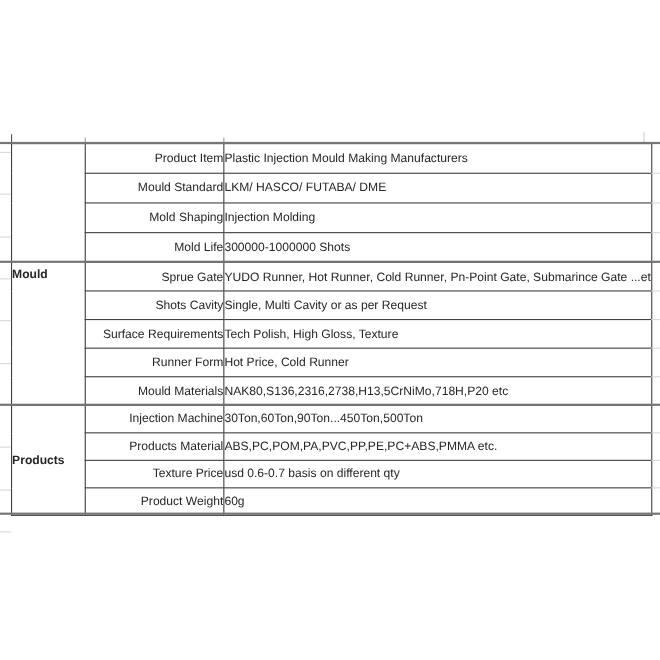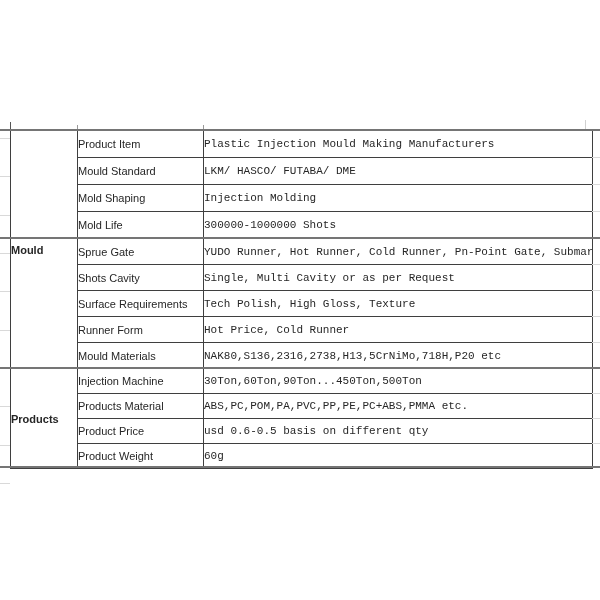--- a/index.html
+++ b/index.html
@@ -28,22 +28,22 @@
     padding: 0;
     overflow: hidden;
     white-space: nowrap;
   }
   td.g {
     font-weight: bold;
     padding-left: 4px;
     font-size: 11px;
     margin-left: 24px;
   }
-  td.l { padding-left: 7px; width: 126px; }
-  td.v { padding-left: 5px; font-family: Liberation Mono, monospace; }
+  td.l { padding-left: 7px; width: 126px; text-align: right; }
+  td.v { padding-left: 5px; }
   tr.s1 { height: 27px; }
   tr.s2 { height: 26px; margin-top: 45px; }
   tr.s3 { height: 25px; }
   
   .hline {
     position: absolute;
     left: 0;
     width: 600px;
     height: 2px;
     background: #757575;
@@ -117,22 +117,22 @@
       <tr class="s3">
         <td class="g" rowspan="4">Products</td>
         <td class="l">Injection Machine</td>
         <td class="v">30Ton,60Ton,90Ton...450Ton,500Ton</td>
       </tr>
       <tr class="s3">
         <td class="l">Products Material</td>
         <td class="v">ABS,PC,POM,PA,PVC,PP,PE,PC+ABS,PMMA etc.</td>
       </tr>
       <tr class="s3">
-        <td class="l">Product Price</td>
-        <td class="v">usd 0.6-0.5 basis on different qty</td>
+        <td class="l">Texture Price</td>
+        <td class="v">usd 0.6-0.7 basis on different qty</td>
       </tr>
       <tr class="s3">
         <td class="l">Product Weight</td>
         <td class="v">60g</td>
       </tr>
     </tbody>
   </table>
 
   <span class="hline" style="top:129px"></span>
   <span class="hline" style="top:237px"></span>

